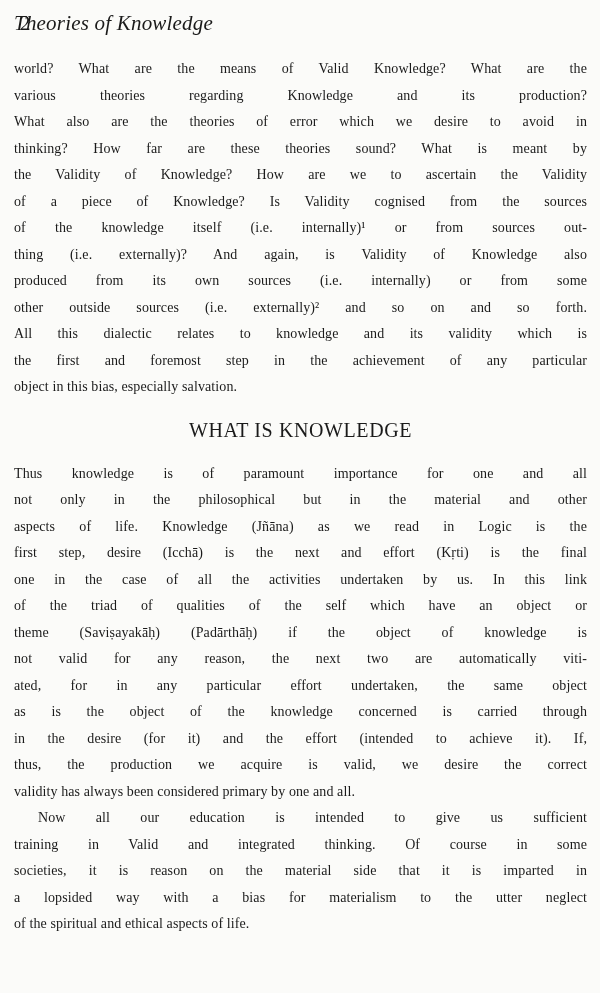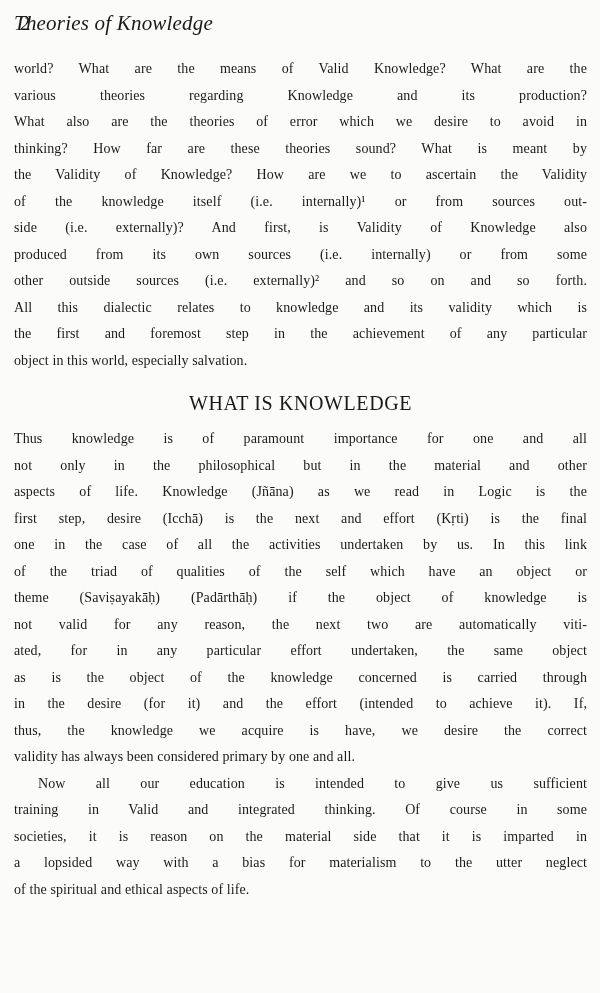--- a/index.html
+++ b/index.html
@@ -56,60 +56,61 @@
   }
   .body-line.indented {
     text-indent: 24px;
   }
   .section-heading {
     text-align: center;
     font-size: 20px;
     line-height: 27px;
     letter-spacing: 0.6px;
     margin-top: 16px;
-    margin-bottom: 9px;
+    margin-bottom: 17px;
   }
 </style>
 </head>
 <body>
 
 <div class="page" style="--page-bg: #fbfbf9; --text-color: #1a1a1a;">
   <div class="running-head">
     <span class="page-number">2</span>
     <span class="running-title">Theories of Knowledge</span>
   </div>
   <div class="text-blocks">
       <div class="paragraph">
         <div class="body-line">world? What are the means of Valid Knowledge? What are the</div>
         <div class="body-line">various theories regarding Knowledge and its production?</div>
         <div class="body-line">What also are the theories of error which we desire to avoid in</div>
         <div class="body-line">thinking? How far are these theories sound? What is meant by</div>
         <div class="body-line">the Validity of Knowledge? How are we to ascertain the Validity</div>
+        <div class="body-line">of a piece of Knowledge? Is Validity cognised from the sources</div>
         <div class="body-line">of the knowledge itself (i.e. internally)¹ or from sources out-</div>
-        <div class="body-line">side (i.e. externally)? And first, is Validity of Knowledge also</div>
+        <div class="body-line">thing (i.e. externally)? And again, is Validity of Knowledge also</div>
         <div class="body-line">produced from its own sources (i.e. internally) or from some</div>
         <div class="body-line">other outside sources (i.e. externally)² and so on and so forth.</div>
         <div class="body-line">All this dialectic relates to knowledge and its validity which is</div>
         <div class="body-line">the first and foremost step in the achievement of any particular</div>
-        <div class="body-line last-line">object in this world, especially salvation.</div>
+        <div class="body-line last-line">object in this bias, especially salvation.</div>
       </div>
       <div class="section-heading">WHAT IS KNOWLEDGE</div>
       <div class="paragraph">
         <div class="body-line">Thus knowledge is of paramount importance for one and all</div>
         <div class="body-line">not only in the philosophical but in the material and other</div>
         <div class="body-line">aspects of life. Knowledge (Jñāna) as we read in Logic is the</div>
         <div class="body-line">first step, desire (Icchā) is the next and effort (Kṛti) is the final</div>
         <div class="body-line">one in the case of all the activities undertaken by us. In this link</div>
         <div class="body-line">of the triad of qualities of the self which have an object or</div>
         <div class="body-line">theme (Saviṣayakāḥ) (Padārthāḥ) if the object of knowledge is</div>
         <div class="body-line">not valid for any reason, the next two are automatically viti-</div>
         <div class="body-line">ated, for in any particular effort undertaken, the same object</div>
         <div class="body-line">as is the object of the knowledge concerned is carried through</div>
         <div class="body-line">in the desire (for it) and the effort (intended to achieve it). If,</div>
-        <div class="body-line">thus, the knowledge we acquire is have, we desire the correct</div>
+        <div class="body-line">thus, the production we acquire is valid, we desire the correct</div>
         <div class="body-line last-line">validity has always been considered primary by one and all.</div>
       </div>
       <div class="paragraph">
         <div class="body-line indented">Now all our education is intended to give us sufficient</div>
         <div class="body-line">training in Valid and integrated thinking. Of course in some</div>
         <div class="body-line">societies, it is reason on the material side that it is imparted in</div>
         <div class="body-line">a lopsided way with a bias for materialism to the utter neglect</div>
         <div class="body-line last-line">of the spiritual and ethical aspects of life.</div>
       </div>
     </div>

